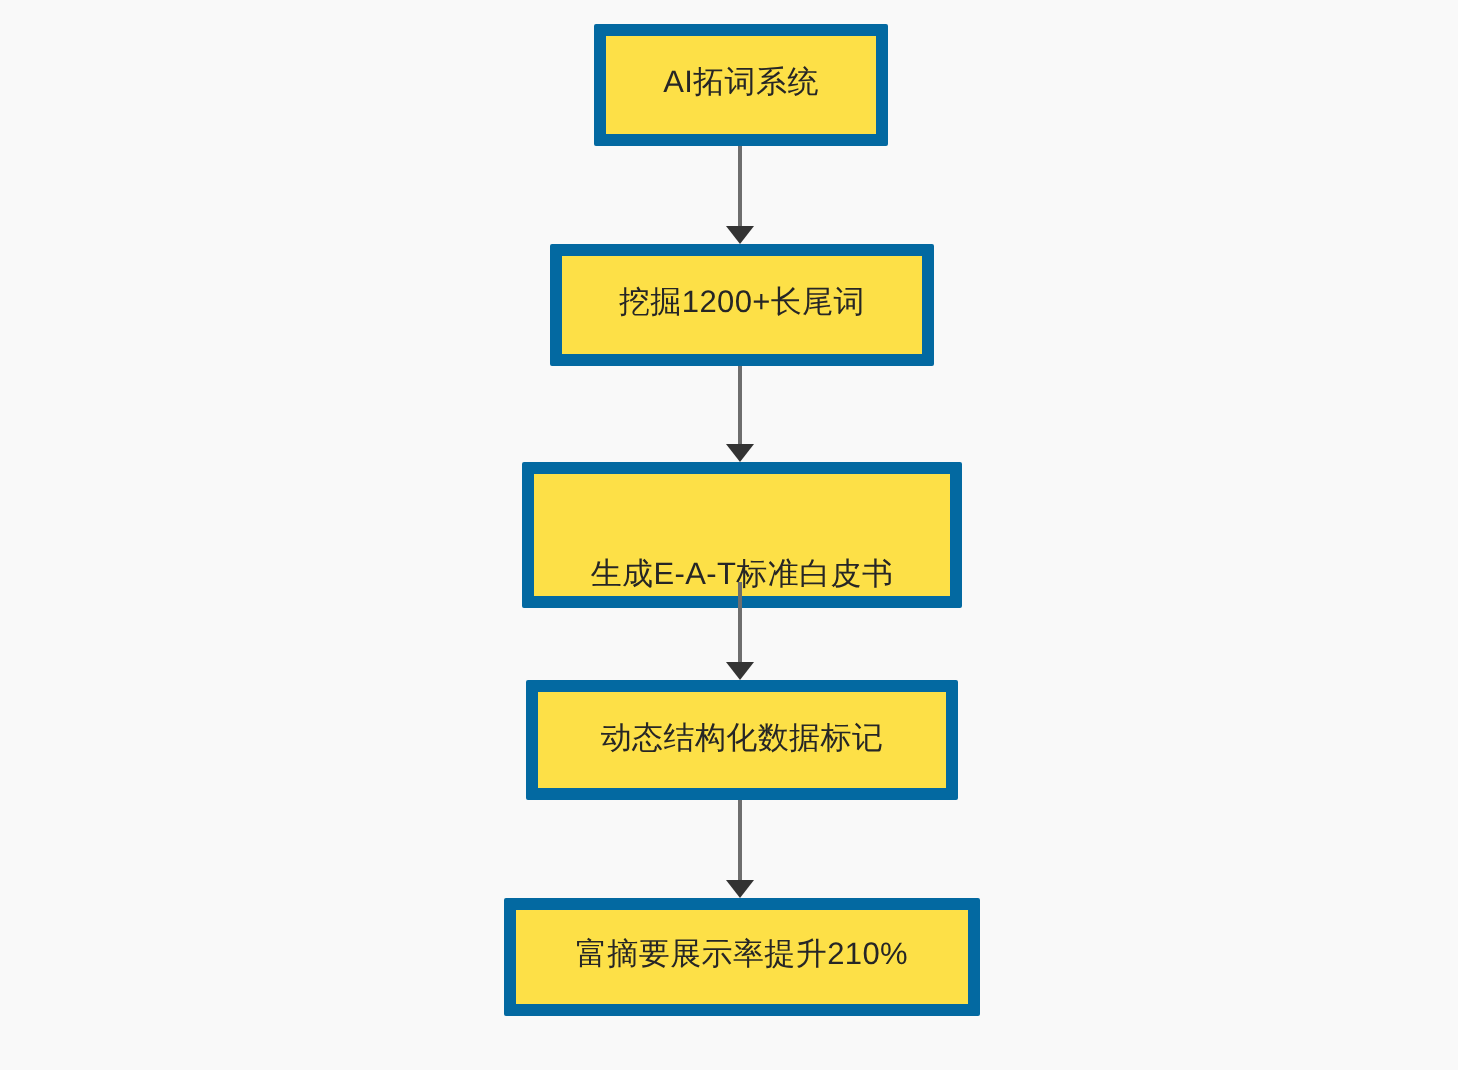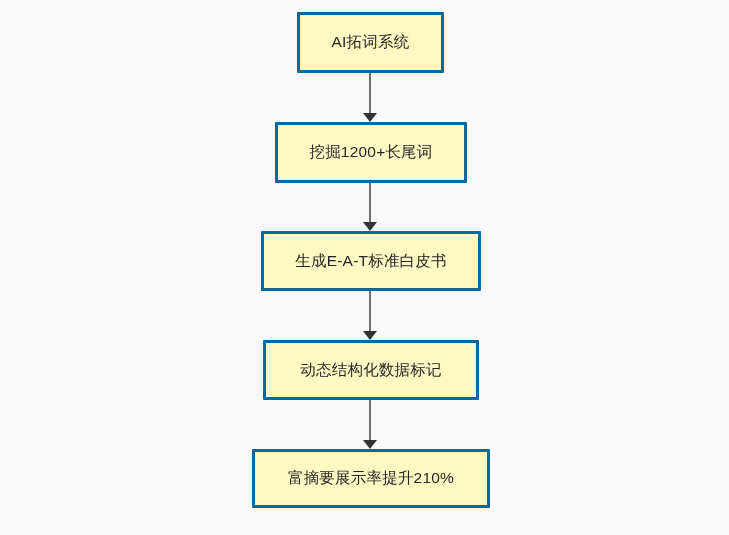--- a/index.html
+++ b/index.html
@@ -17,43 +17,43 @@
 
   #flowchart {
     position: relative;
     width: 729px;
     height: 535px;
   }
 
   .node {
     position: absolute;
     box-sizing: border-box;
-    background: #fef9c3;
-    border: 3px solid #0369a1;
+    background: #fde047;
+    border: 6px solid #0369a1;
     border-radius: 1px;
     display: flex;
     align-items: center;
     justify-content: center;
     color: #262626;
     font-size: 15.5px;
     line-height: 1.2;
     letter-spacing: 0.2px;
     white-space: nowrap;
     user-select: none;
   }
 
   .node-label {
     display: block;
     text-align: center;
   }
 
   
   #node-1 { left: 297px; top: 12px;  width: 147px; height: 61px; }
   #node-2 { left: 275px; top: 122px; width: 192px; height: 61px; justify-content: center; }
-  #node-3 { left: 261px; top: 231px; width: 220px; height: 60px; }
+  #node-3 { left: 261px; top: 231px; width: 220px; height: 73px; align-items: flex-end; }
   #node-4 { left: 263px; top: 340px; width: 216px; height: 60px; font-family: Liberation Serif, serif; }
   #node-5 { left: 252px; top: 449px; width: 238px; height: 59px; }
 
   
   .edge {
     position: absolute;
     width: 14px;
     left: 363px;
   }
   .edge-line {

